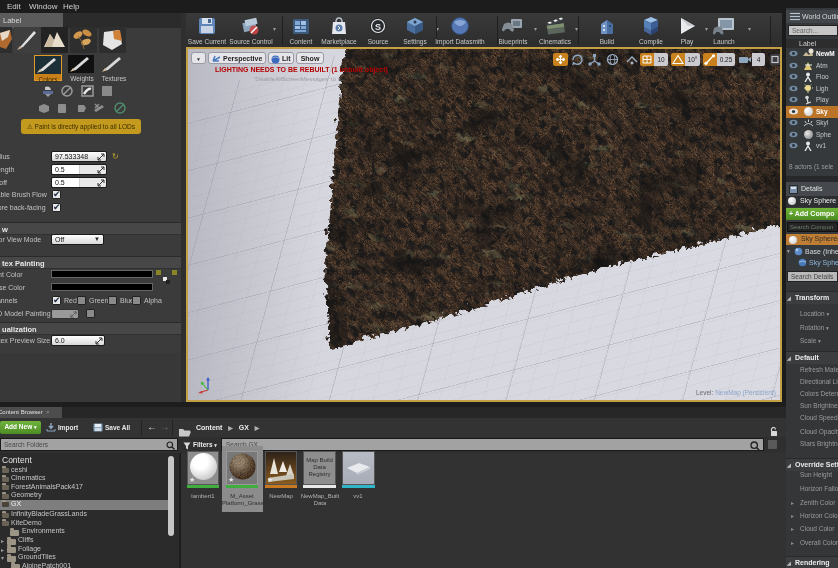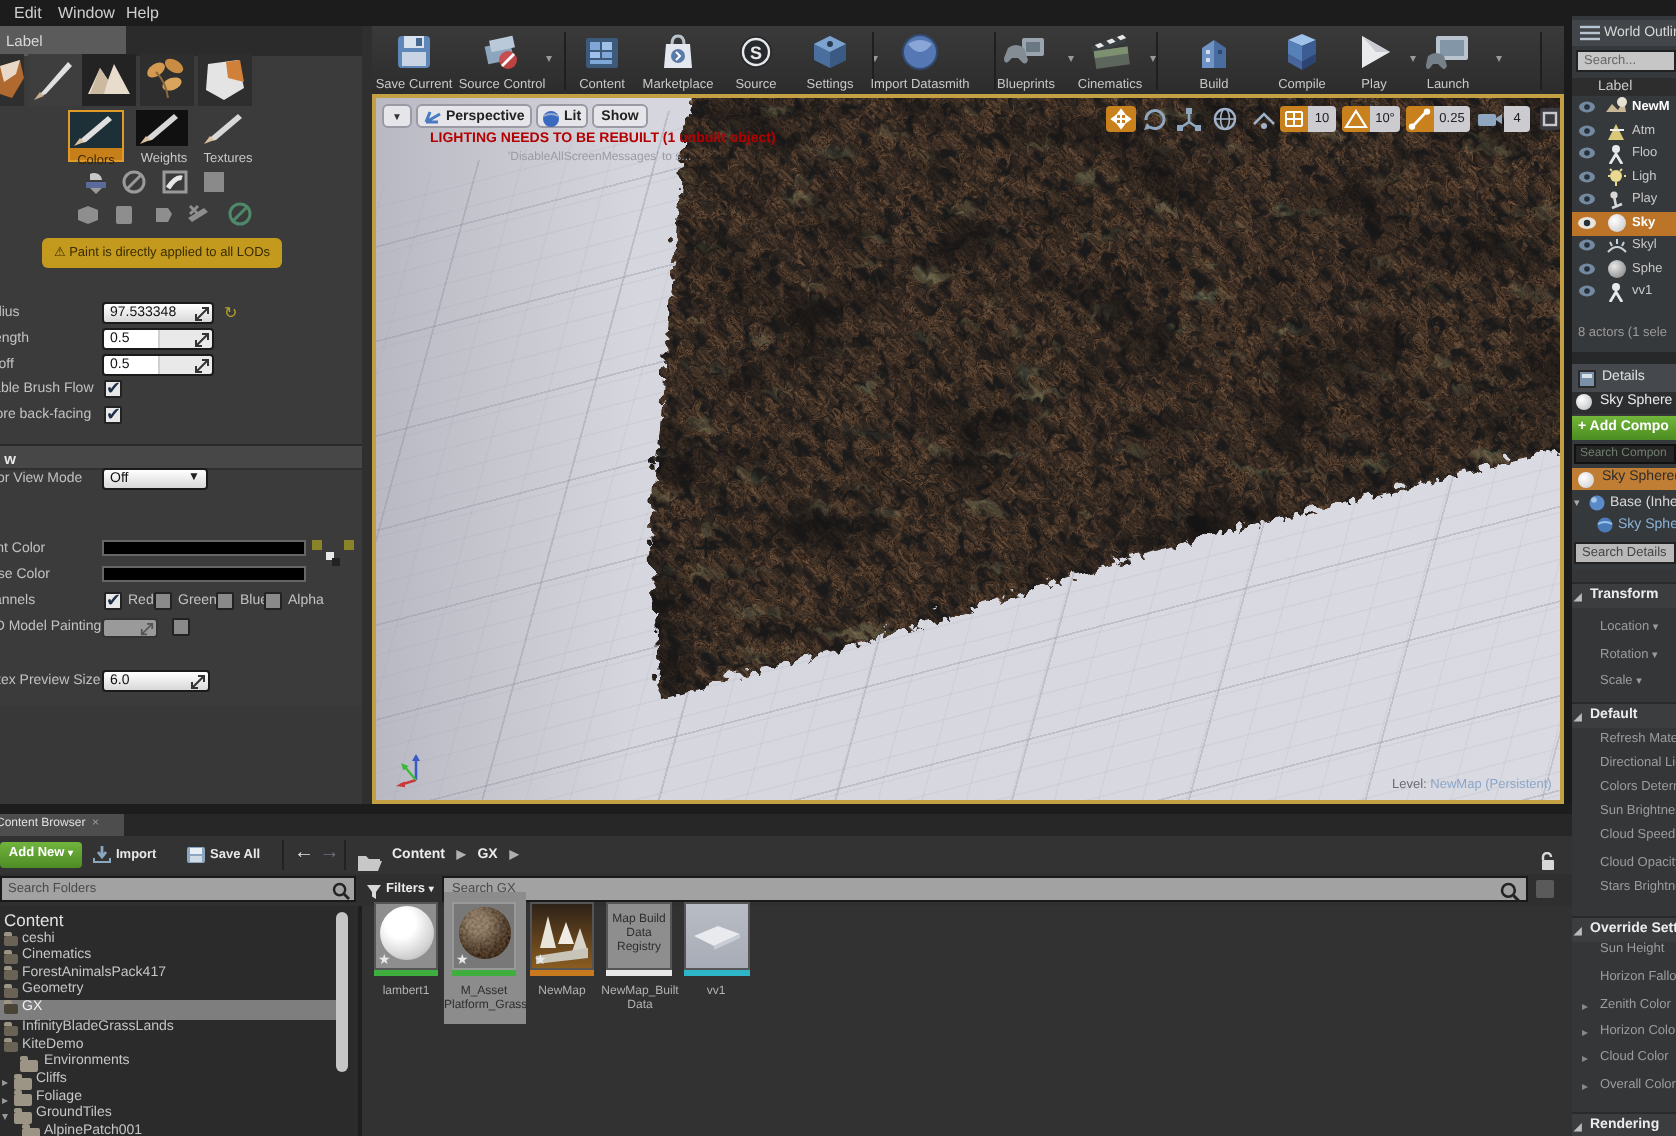--- a/index.html
+++ b/index.html
@@ -135,20 +135,21 @@
       <div class="abs lbl" style="left:-12px;top:178px;">Enable Brush Flow</div>
       <div class="chk on" style="left:52px;top:177px;"></div>
       <div class="abs lbl" style="left:-12px;top:191px;">Ignore back-facing</div>
       <div class="chk on" style="left:52px;top:190px;"></div>
     </div>
     <div class="abs sechead" style="top:209px;">&nbsp;w</div>
     <div id="viewrows">
       <div class="abs lbl" style="left:-12px;top:223px;">Color View Mode</div>
       <div class="abs spin" style="left:51px;top:221px;width:53px;height:11px;">Off<span style="position:absolute;right:3px;top:0;color:#222;font-size:6px;">▼</span></div>
     </div>
+    <div class="abs sechead" style="top:243px;">&nbsp;tex Painting</div>
     <div id="vertexrows">
       <div class="abs lbl" style="left:-12px;top:258px;">Paint Color</div>
       <div class="abs" style="left:51px;top:257px;width:102px;height:8px;background:#000;border:1px solid #666;"></div>
       <div class="abs" style="left:156px;top:257px;width:5px;height:5px;background:#8a8428;"></div>
       <div class="abs" style="left:163px;top:257px;width:7px;height:7px;"><svg width="7" height="7">
             <rect x="0" y="0" width="4" height="4" fill="#e8e8e8"></rect>
             <rect x="3" y="3" width="4" height="4" fill="#222"></rect>
           </svg></div>
       <div class="abs" style="left:172px;top:257px;width:5px;height:5px;background:#8a8428;"></div>
       <div class="abs lbl" style="left:-12px;top:271px;">Erase Color</div>
@@ -163,20 +164,21 @@
       <div class="chk" style="left:132px;top:283px;background:#8a8a8a;"></div>
         <div class="abs lbl" style="left:144px;top:284px;">Alpha</div>
       <div class="abs lbl" style="left:-12px;top:297px;">LOD Model Painting</div>
       <div class="abs" style="left:51px;top:296px;width:28px;height:10px;background:#9a9a9a;border:1px solid #333;border-radius:2px;">
           <svg style="position:absolute;right:1px;top:1px;" width="7" height="7" viewBox="0 0 8 8">
             <path d="M1 7 L7 1 M1 4 L1 7 L4 7 M7 4 L7 1 L4 1" stroke="#555" fill="none"></path>
           </svg>
         </div>
       <div class="chk" style="left:86px;top:296px;background:#8a8a8a;"></div>
     </div>
+    <div class="abs sechead" style="top:309px;">&nbsp;ualization</div>
     <div id="visrows">
       <div class="abs lbl" style="left:-12px;top:324px;">Vertex Preview Size</div>
       <div class="abs spin" style="left:51px;top:322px;width:54px;height:11px;">6.0<svg class="di" viewBox="0 0 8 8">
             <path d="M1 7 L7 1 M1 4 L1 7 L4 7 M7 4 L7 1 L4 1" stroke="#333" fill="none"></path>
           </svg></div>
       <div class="abs" style="left:0;top:340px;width:186px;height:49px;background:#383838;"></div>
       <div class="abs" style="left:181px;top:0px;width:5px;height:389px;background:#2f2f2f;"></div>
     </div>
   </div>
 

